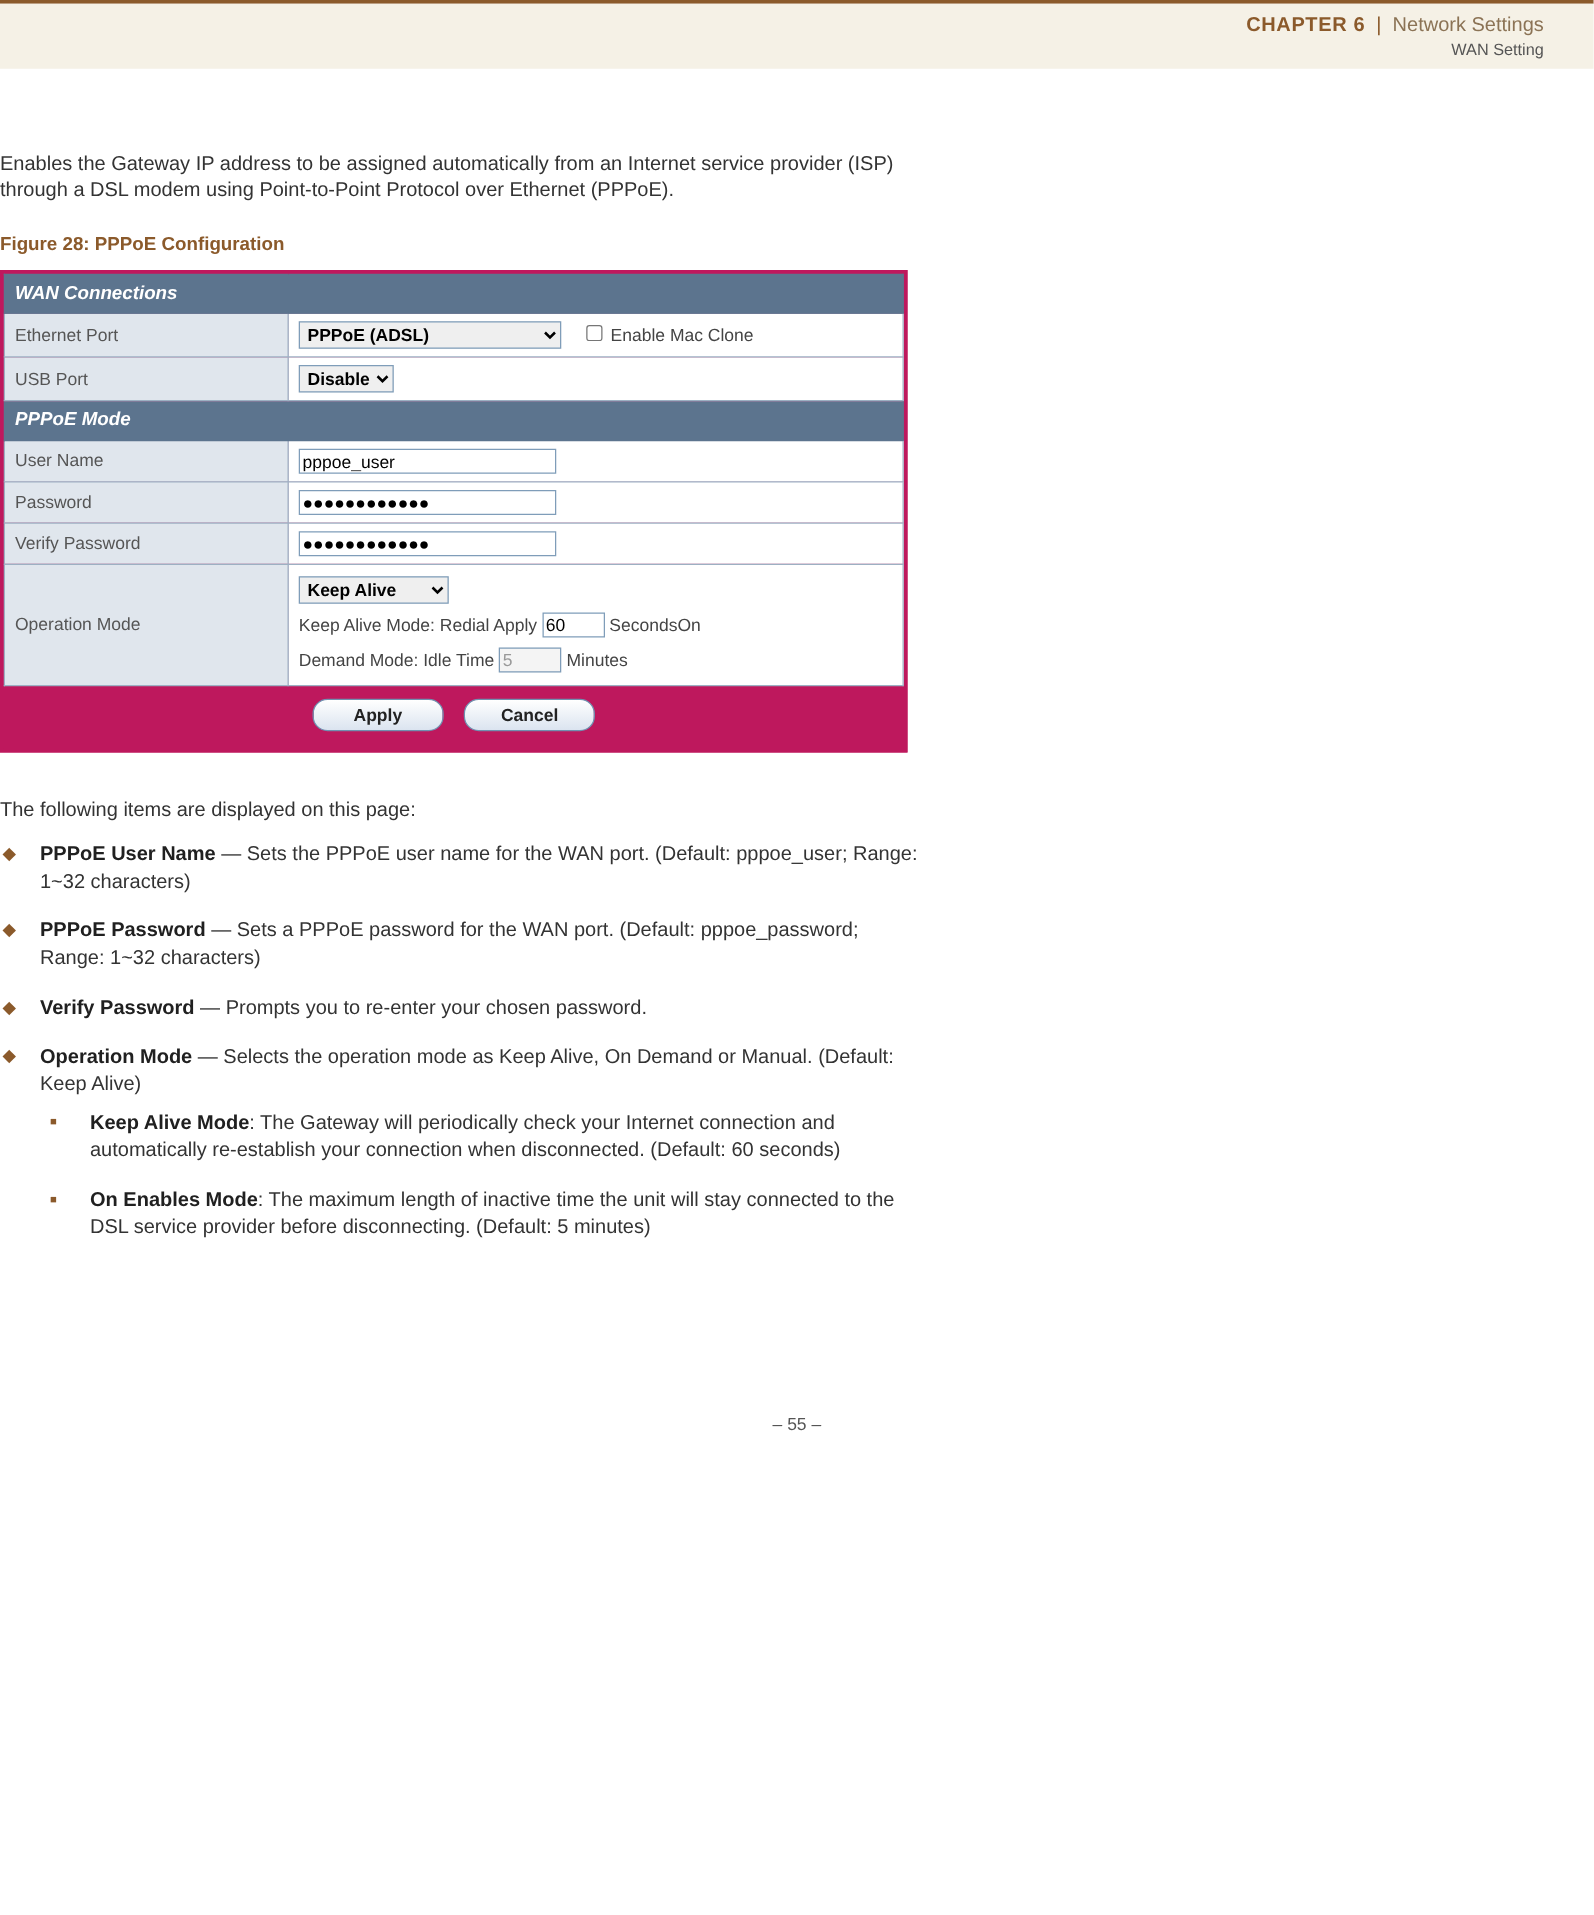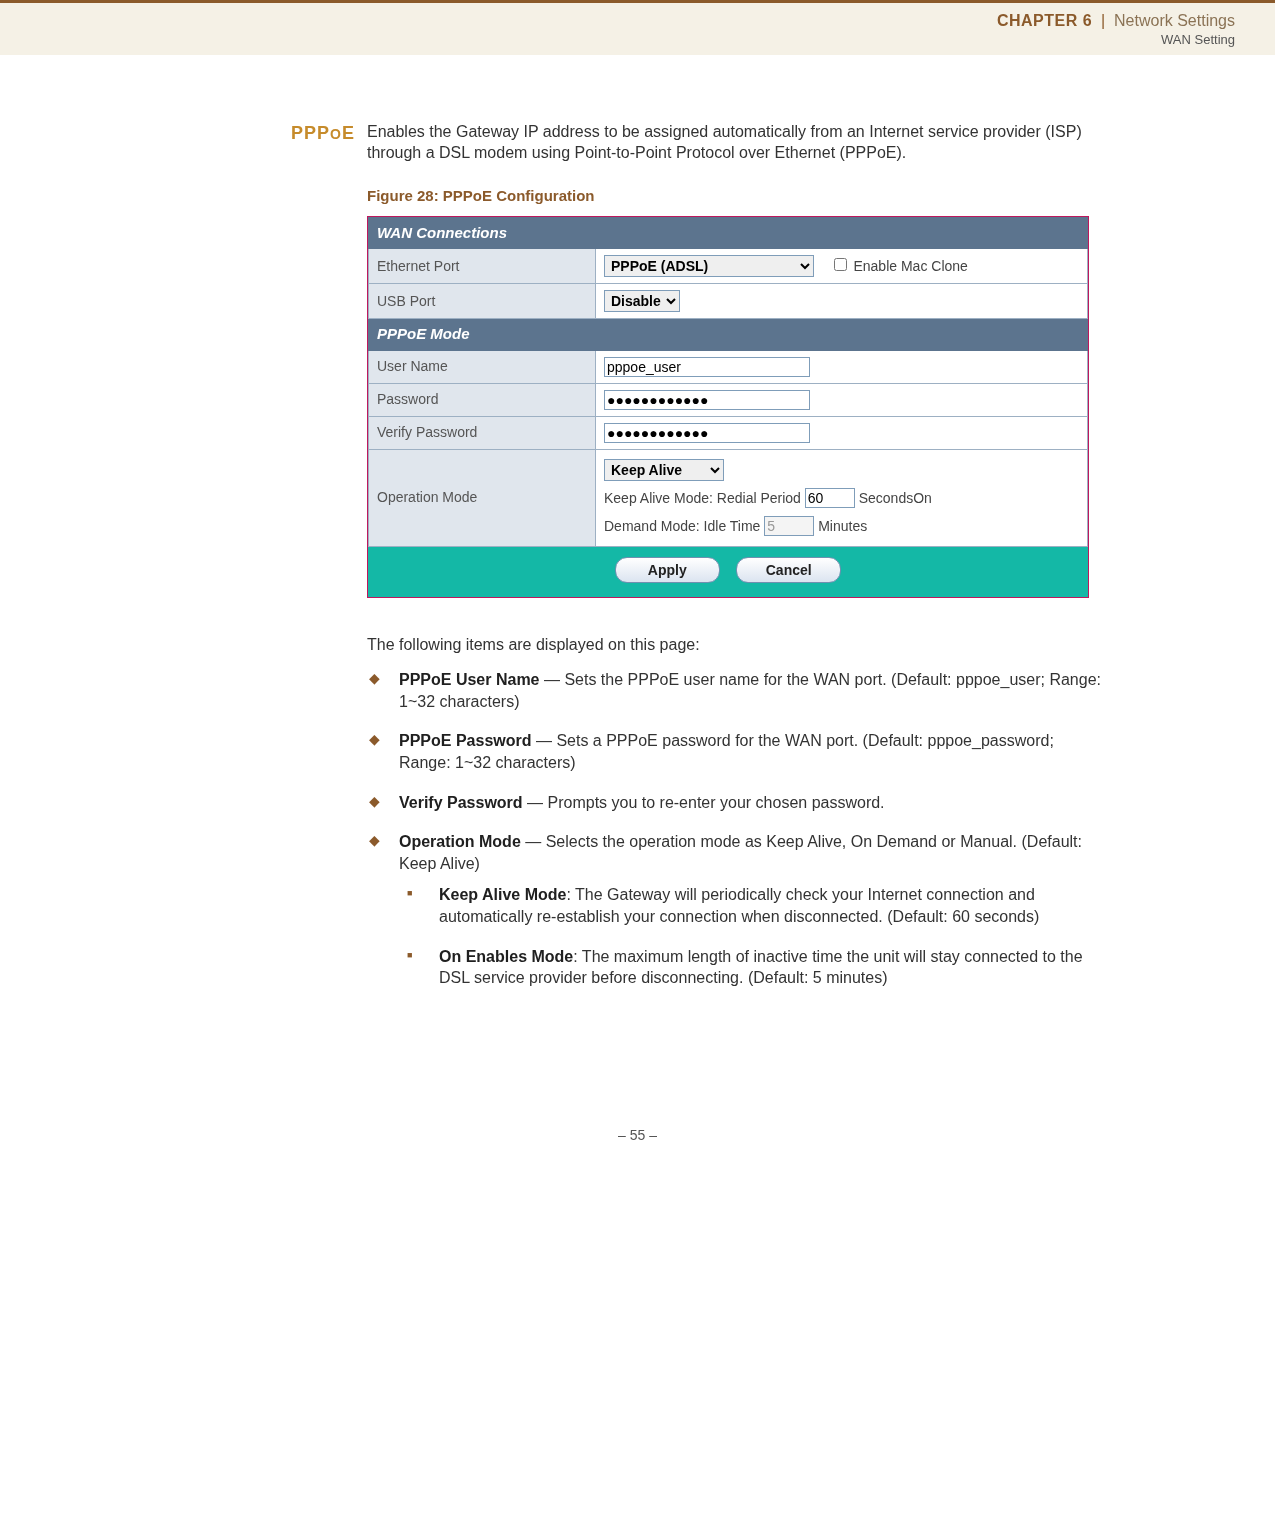--- a/index.html
+++ b/index.html
@@ -53,24 +53,24 @@
   .body-col {
     flex: 1;
     font-size: 16px;
     color: #333;
     line-height: 1.35;
     max-width: 740px;
   }
   .intro { margin-top: 6px; margin-bottom: 22px; }
   .fig-caption { color: #8B5A2B; font-weight: bold; font-size: 15px; margin-bottom: 10px;}
   .figure-box {
-    border: 1px solid #be185d;
+    border: 3px solid #be185d;
     padding: 0;
     width: 720px;
-    background: #14b8a6;
+    background: #be185d;
   }
   table.config {
     width: 100%;
     border-collapse: collapse;
     font-family: Arial, sans-serif;
   }
   .section-header td {
     background: #5C748E;
     color: #fff;
     font-weight: bold;
@@ -160,25 +160,20 @@
   <div class="header-band">
     <div class="chapter-line">
       <span class="chapter-num">CHAPTER 6</span>
       &nbsp;<span class="chapter-sep">|</span>&nbsp;
       <span class="chapter-title">Network Settings</span>
     </div>
     <div class="section-name">WAN Setting</div>
   </div>
 
   <div class="content">
-    <div class="margin-col">
-      <span class="section-head">
-        <span>PPP</span><span class="sub">O</span><span>E</span>
-      </span>
-    </div>
     <div class="body-col">
       <div class="intro">Enables the Gateway IP address to be assigned automatically from an Internet service provider (ISP) through a DSL modem using Point-to-Point Protocol over Ethernet (PPPoE).</div>
 
       <div class="fig-caption">Figure 28:  PPPoE Configuration</div>
 
       <div class="figure-box">
         <table class="config">
           <tbody>
               <tr class="section-header">
             <td colspan="2">WAN Connections</td>
@@ -216,21 +211,21 @@
           <tr class="row">
             <td class="label">Verify Password</td>
             <td class="field"><input type="text" value="●●●●●●●●●●●●" style=""></td>
           </tr>
           <tr class="row">
             <td class="label">Operation Mode</td>
             <td class="field" style="line-height:2.0;">
               <select style="width:120px;">
                 <option>Keep Alive</option>
               </select><br>
-              <span>Keep Alive Mode: Redial Period</span>
+              <span>Keep Alive Mode: Redial Apply</span>
               <input class="small-input" type="text" value="60" style="">
               <span>SecondsOn</span><br>
               <span>Demand Mode: Idle Time</span>
               <input class="small-input" type="text" disabled="" style="color: rgb(153, 153, 153); background: rgb(244, 244, 244);" value="5">
               <span>Minutes</span>
             </td>
           </tr>
         </tbody>
           </table>
         <div class="btn-row">

